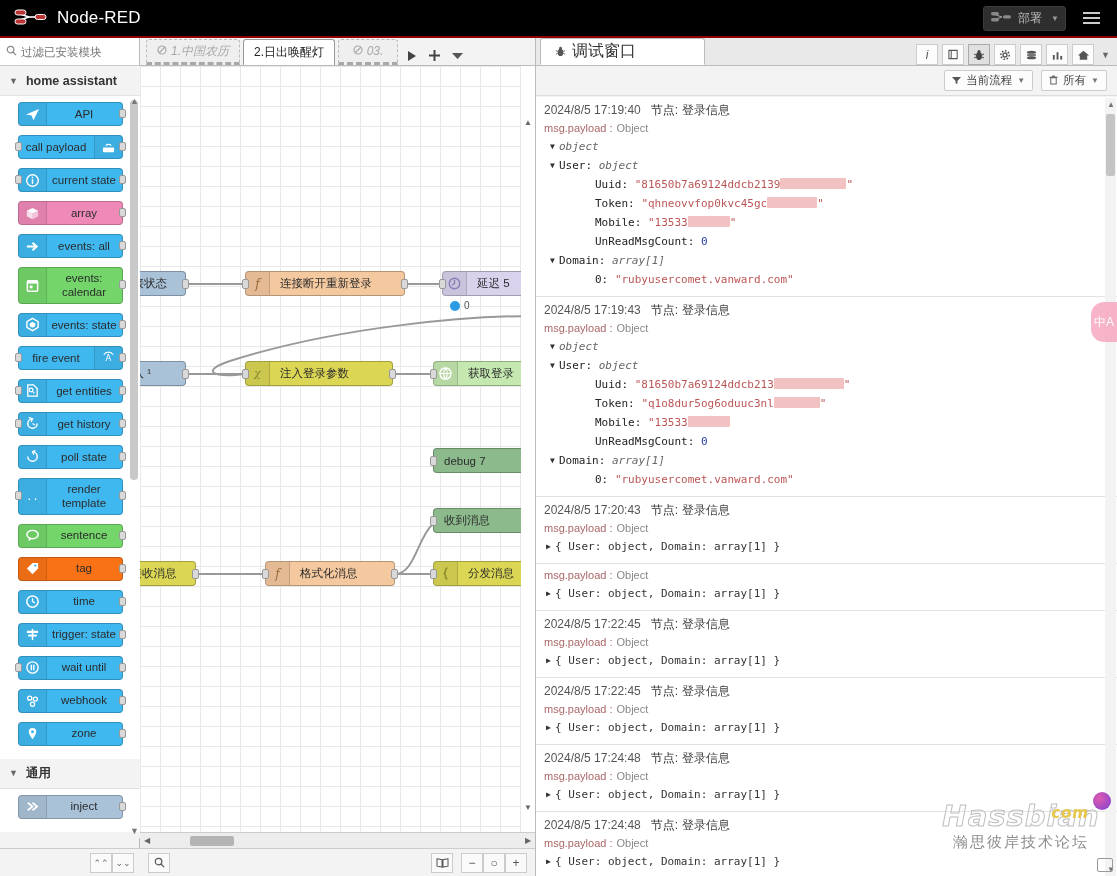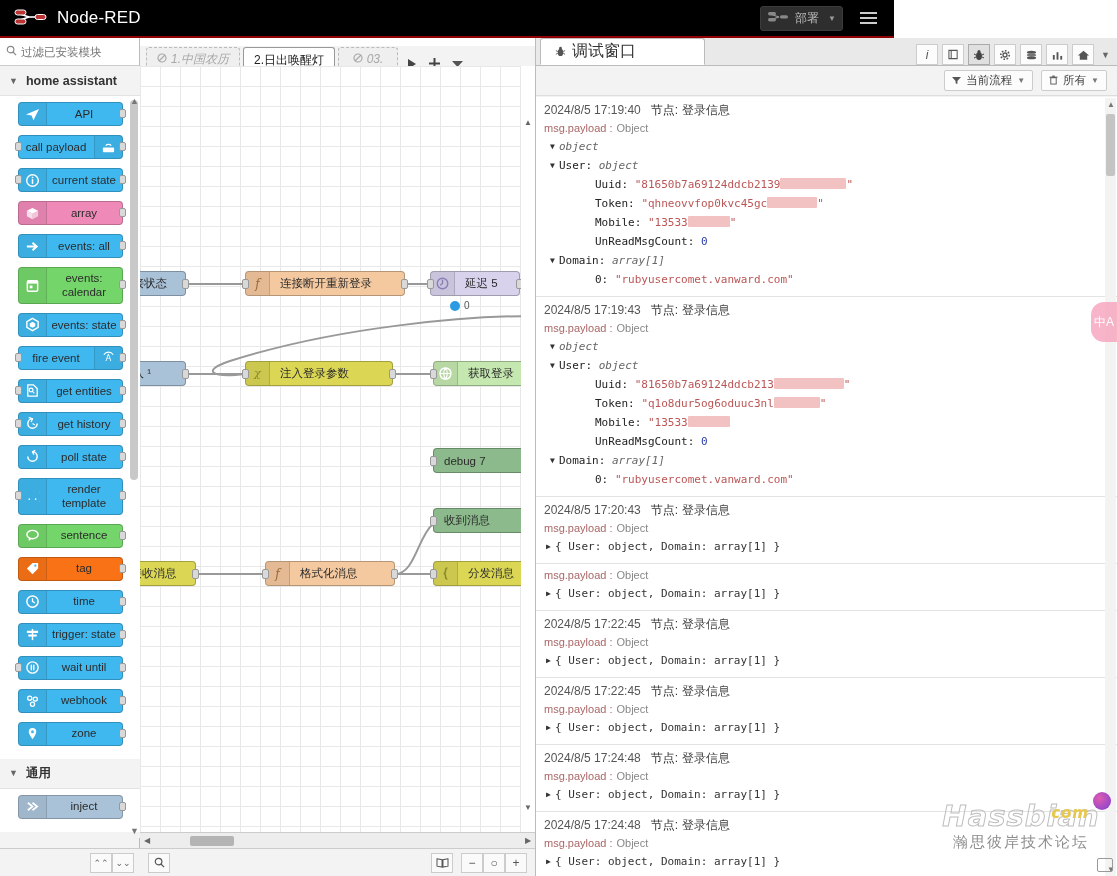--- a/index.html
+++ b/index.html
@@ -7,21 +7,21 @@
   body {
     font-family: "Liberation Sans", sans-serif;
     font-size: 12px;
     color: #333;
     background: #fff;
   }
   #app { position:relative; width:1117px; height:876px; }
 
   
   .header {
-    position:absolute; top:0; left:0; width:894px; height:38px;
+    position:absolute; top:0; left:0; width:1117px; height:38px;
     background:#000; border-bottom:2px solid #8f0000;
     display:flex; align-items:center;
   }
   .brand { display:flex; align-items:center; gap:9px; padding-left:14px; }
   .brand-title { color:#fff; font-size:17px; letter-spacing:.2px; }
   .header-right { margin-left:auto; display:flex; align-items:center; gap:10px; padding-right:10px; }
   .deploy-btn {
     display:flex; align-items:center; gap:7px;
     background:#2e2e2e; border:1px solid #3c3c3c; border-radius:3px;
     height:25px; padding:0 6px 0 7px; cursor:pointer;
@@ -98,21 +98,21 @@
   .pf-btn {
     width:22px; height:20px; border:1px solid #ccc; background:#fafafa;
     display:flex; align-items:center; justify-content:center;
     font-size:9px; color:#666; cursor:pointer;
   }
 
   
   .flow-wrap { position:absolute; top:38px; left:140px; width:395px; height:838px; background:#fff; }
   .tabbar {
     height:28px; background:#f3f3f3; border-bottom:1px solid #bbb;
-    display:flex; align-items:flex-end; padding-left:6px;margin-top:8px;
+    display:flex; align-items:flex-end; padding-left:6px;
   }
   .tab {
     height:26px; min-width:60px; padding:0 10px; margin-right:3px;
     display:flex; align-items:center; justify-content:center; gap:4px;
     font-size:12px; background:#e8e8e8; border:1px solid #bbb;
     border-bottom:none; border-radius:3px 3px 0 0; cursor:pointer; white-space:nowrap;
   }
   .tab.disabled { color:#a8a8a8; font-style:italic; border-style:dashed; background:#efefef; }
   .tab.active { background:#fff; color:#222; border-color:#999; }
   .tab.clipped { overflow:hidden; }
@@ -624,21 +624,21 @@
           <div class="fnode" style="left: 105px; top: 205px; width: 160px; background: rgb(245, 201, 160);">
             <span class="fn-icon">
               <svg width="15" height="15" viewBox="0 0 16 16">
                 <text x="8" y="12.5" font-size="13" fill="#9a6b3a" text-anchor="middle" font-family="DejaVu Serif" font-style="italic">f</text>
               </svg>
             </span>
             <span class="fn-label">连接断开重新登录</span>
             <span class="fn-port in"></span>
             <span class="fn-port out"></span>
           </div>
-          <div class="fnode" style="left: 290px; top: 205px; width: 90px; background: rgb(217, 210, 237);">
+          <div class="fnode" style="left: 302px; top: 205px; width: 90px; background: rgb(217, 210, 237);">
             <span class="fn-icon">
               <svg width="15" height="15" viewBox="0 0 16 16">
                 <circle cx="8" cy="8" r="5.6" fill="none" stroke="#8a7fb5" stroke-width="1.5"></circle>
                 <path d="M8,4 L8,8 L5.5,9.8" fill="none" stroke="#8a7fb5" stroke-width="1.4"></path>
               </svg>
             </span>
             <span class="fn-label">延迟 5</span>
             <span class="fn-port in"></span>
             <span class="fn-port out"></span>
           </div>

